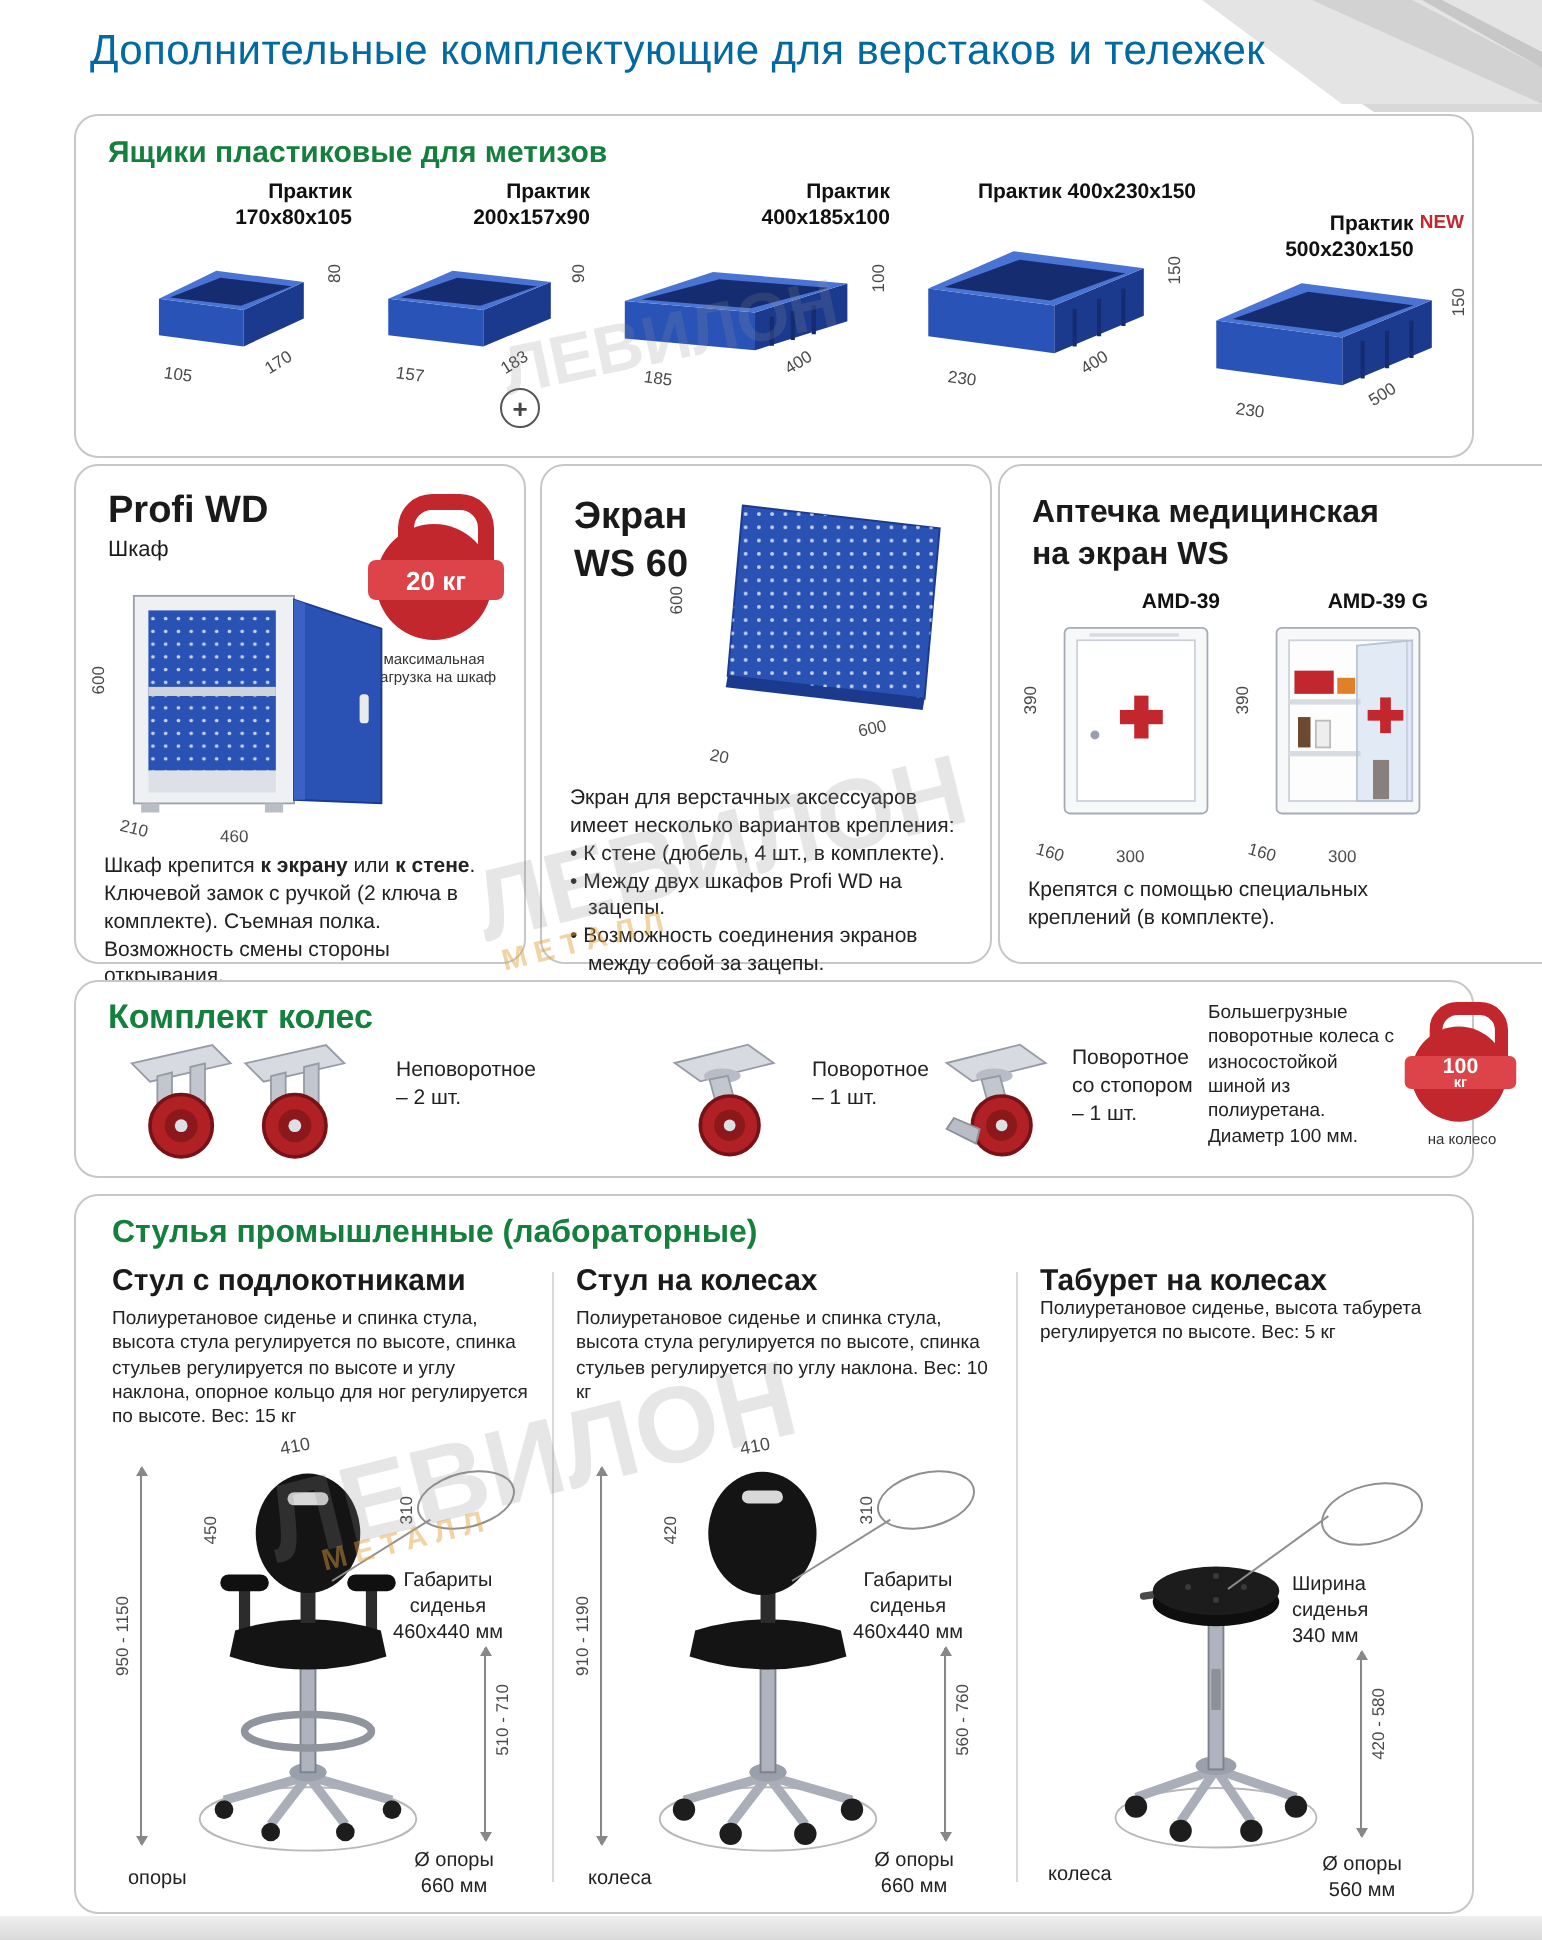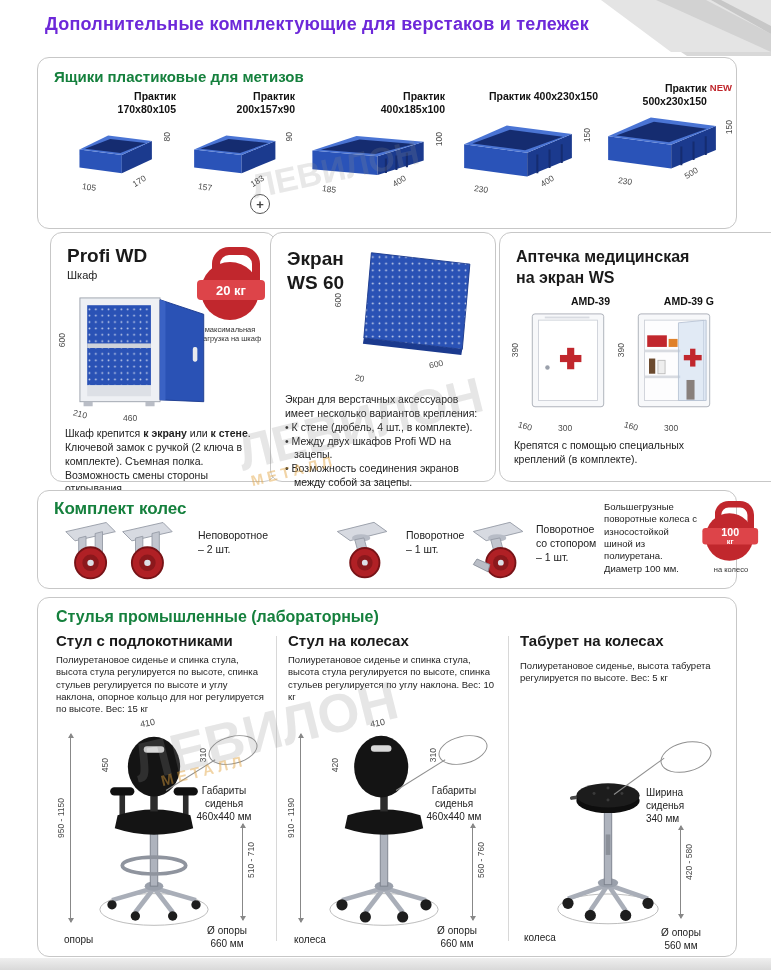--- a/index.html
+++ b/index.html
@@ -1,20 +1,20 @@
 <!DOCTYPE html>
 <html><head>
 <meta charset="utf-8">
 <style>
   html,body{margin:0;padding:0;}
   body{width:771px;height:970px;position:relative;overflow:hidden;background:#fff;
        font-family:"Liberation Sans", sans-serif;color:#1a1a1a;}
   .abs{position:absolute;}
   .box{position:absolute;border:1px solid #c7c7c7;border-radius:12px;background:#fff;}
-  .page-title{position:absolute;left:45px;top:14px;font-size:18px;font-weight:bold;letter-spacing:.2px;color:#6d28d9;}
+  .page-title{position:absolute;left:45px;top:14px;font-size:21px;font-weight:normal;letter-spacing:.2px;color:#0369a1;}
   .sec-title{position:absolute;font-size:15px;font-weight:bold;color:#15803d;text-align:right;}
   .name{font-size:10.5px;font-weight:bold;line-height:1.25;text-align:right;color:#111;}
   .badge-new{color:#c1272d;font-size:9.5px;font-weight:bold;}
   .dim{position:absolute;font-size:8.5px;color:#4a4a4a;white-space:nowrap;}
   .vtext{position:absolute;writing-mode:vertical-rl;transform:rotate(180deg);font-size:8.5px;color:#4a4a4a;white-space:nowrap;}
   .para{font-size:10.5px;line-height:1.32;color:#222;}
   .para-s{font-size:9.5px;line-height:1.3;color:#222;}
   .bullet{padding-left:9px;text-indent:-9px;}
   .bullet::before{content:"• ";}
   .kb{position:absolute;width:64px;}
@@ -131,21 +131,21 @@
       <polygon points="70,48 114,26 114,54 70,76" fill="#1b3a8e"></polygon>
       <polygon points="8,38 50,16 114,26 70,48" fill="#4a74d4"></polygon>
       <polygon points="16,37 53,21 105,29 68,45" fill="#152c70"></polygon>
       <path d="M80,50 L80,72 M92,44 L92,66 M104,38 L104,60" stroke="#152c70" stroke-width="2"></path>
     </svg>
     <span class="dim" style="left:24px;top:94px;transform:rotate(8deg);">230</span>
     <span class="dim" style="left:90px;top:86px;transform:rotate(-32deg);">400</span>
     <span class="vtext" style="left:132px;top:38px;">150</span>
   </div>
 
-  <div class="abs" style="left:562px;top:24px;width:132px;height:108px;">
+  <div class="abs" style="left:562px;top:48px;width:132px;height:108px;">
     <div class="name" style="display:flex;justify-content:center;gap:3px;">
       <span>Практик 500х230х150</span>
       <span class="badge-new">NEW</span>
     </div>
     <svg class="abs" style="left:0px;top:22px;" width="122" height="68" viewBox="0 0 120 80" preserveAspectRatio="none">
       <polygon points="8,38 70,48 70,76 8,66" fill="#2a53b8"></polygon>
       <polygon points="70,48 114,26 114,54 70,76" fill="#1b3a8e"></polygon>
       <polygon points="8,38 50,16 114,26 70,48" fill="#4a74d4"></polygon>
       <polygon points="16,37 53,21 105,29 68,45" fill="#152c70"></polygon>
       <path d="M80,50 L80,72 M92,44 L92,66 M104,38 L104,60" stroke="#152c70" stroke-width="2"></path>
@@ -155,21 +155,21 @@
     <span class="vtext" style="left:124px;top:38px;">150</span>
   </div>
 
   <div class="abs" style="left:212px;top:136px;display:flex;gap:8px;align-items:center;">
     <div class="plus-circle">
         <span>+</span>
       </div>
   </div>
 </div>
 
-<div class="box" style="left:37px;top:232px;width:224px;height:248px;margin-left:13px;">
+<div class="box" style="left:37px;top:232px;width:224px;height:248px;">
   <h2 class="abs" style="left:16px;top:12px;font-size:19px;font-weight:bold;">Profi WD</h2>
   <div class="abs" style="left:16px;top:36px;font-size:11px;">Шкаф</div>
 
   <div class="kb" style="left:148px;top:14px;">
     <div class="handle"></div>
     <div class="body"></div>
     <div class="band">20 кг</div>
   </div>
   <div class="kb-cap" style="left:140px;top:92px;width:78px;">максимальная нагрузка на шкаф</div>
 
@@ -424,21 +424,21 @@
       <div class="lbl3 abs" style="left:136px;top:204px;width:66px;">
         <span>Ø опоры</span><br>
         <span>660 мм</span>
       </div>
       <span class="foot-lbl abs" style="left:6px;top:214px;">колеса</span>
     </div>
   </div>
 
   <div class="abs" style="left:482px;top:34px;width:200px;height:318px;">
     <h3 style="font-size:15px;font-weight:bold;">Табурет на колесах</h3>
-    <p class="para-s" style="margin-top:11px;">Полиуретановое сиденье, высота табурета регулируется по высоте. Вес: 5 кг</p>
+    <p class="para-s" style="margin-top:0;">Полиуретановое сиденье, высота табурета регулируется по высоте. Вес: 5 кг</p>
     <div class="abs" style="left:0;top:88px;width:200px;height:230px;">
       <svg class="abs" style="left:18px;top:14px;" width="140" height="200" viewBox="0 0 150 215">
         <ellipse cx="75" cy="188" rx="54" ry="16" fill="none" stroke="#b8b8b8"></ellipse>
         <g stroke="#a9aeb8" stroke-width="5" fill="none">
           <path d="M75,162 L32,177"></path>
             <path d="M75,162 L56,190"></path>
             <path d="M75,162 L94,190"></path>
             <path d="M75,162 L118,177"></path>
         </g>
         <ellipse cx="75" cy="160" rx="11" ry="5" fill="#9aa0ab"></ellipse>

